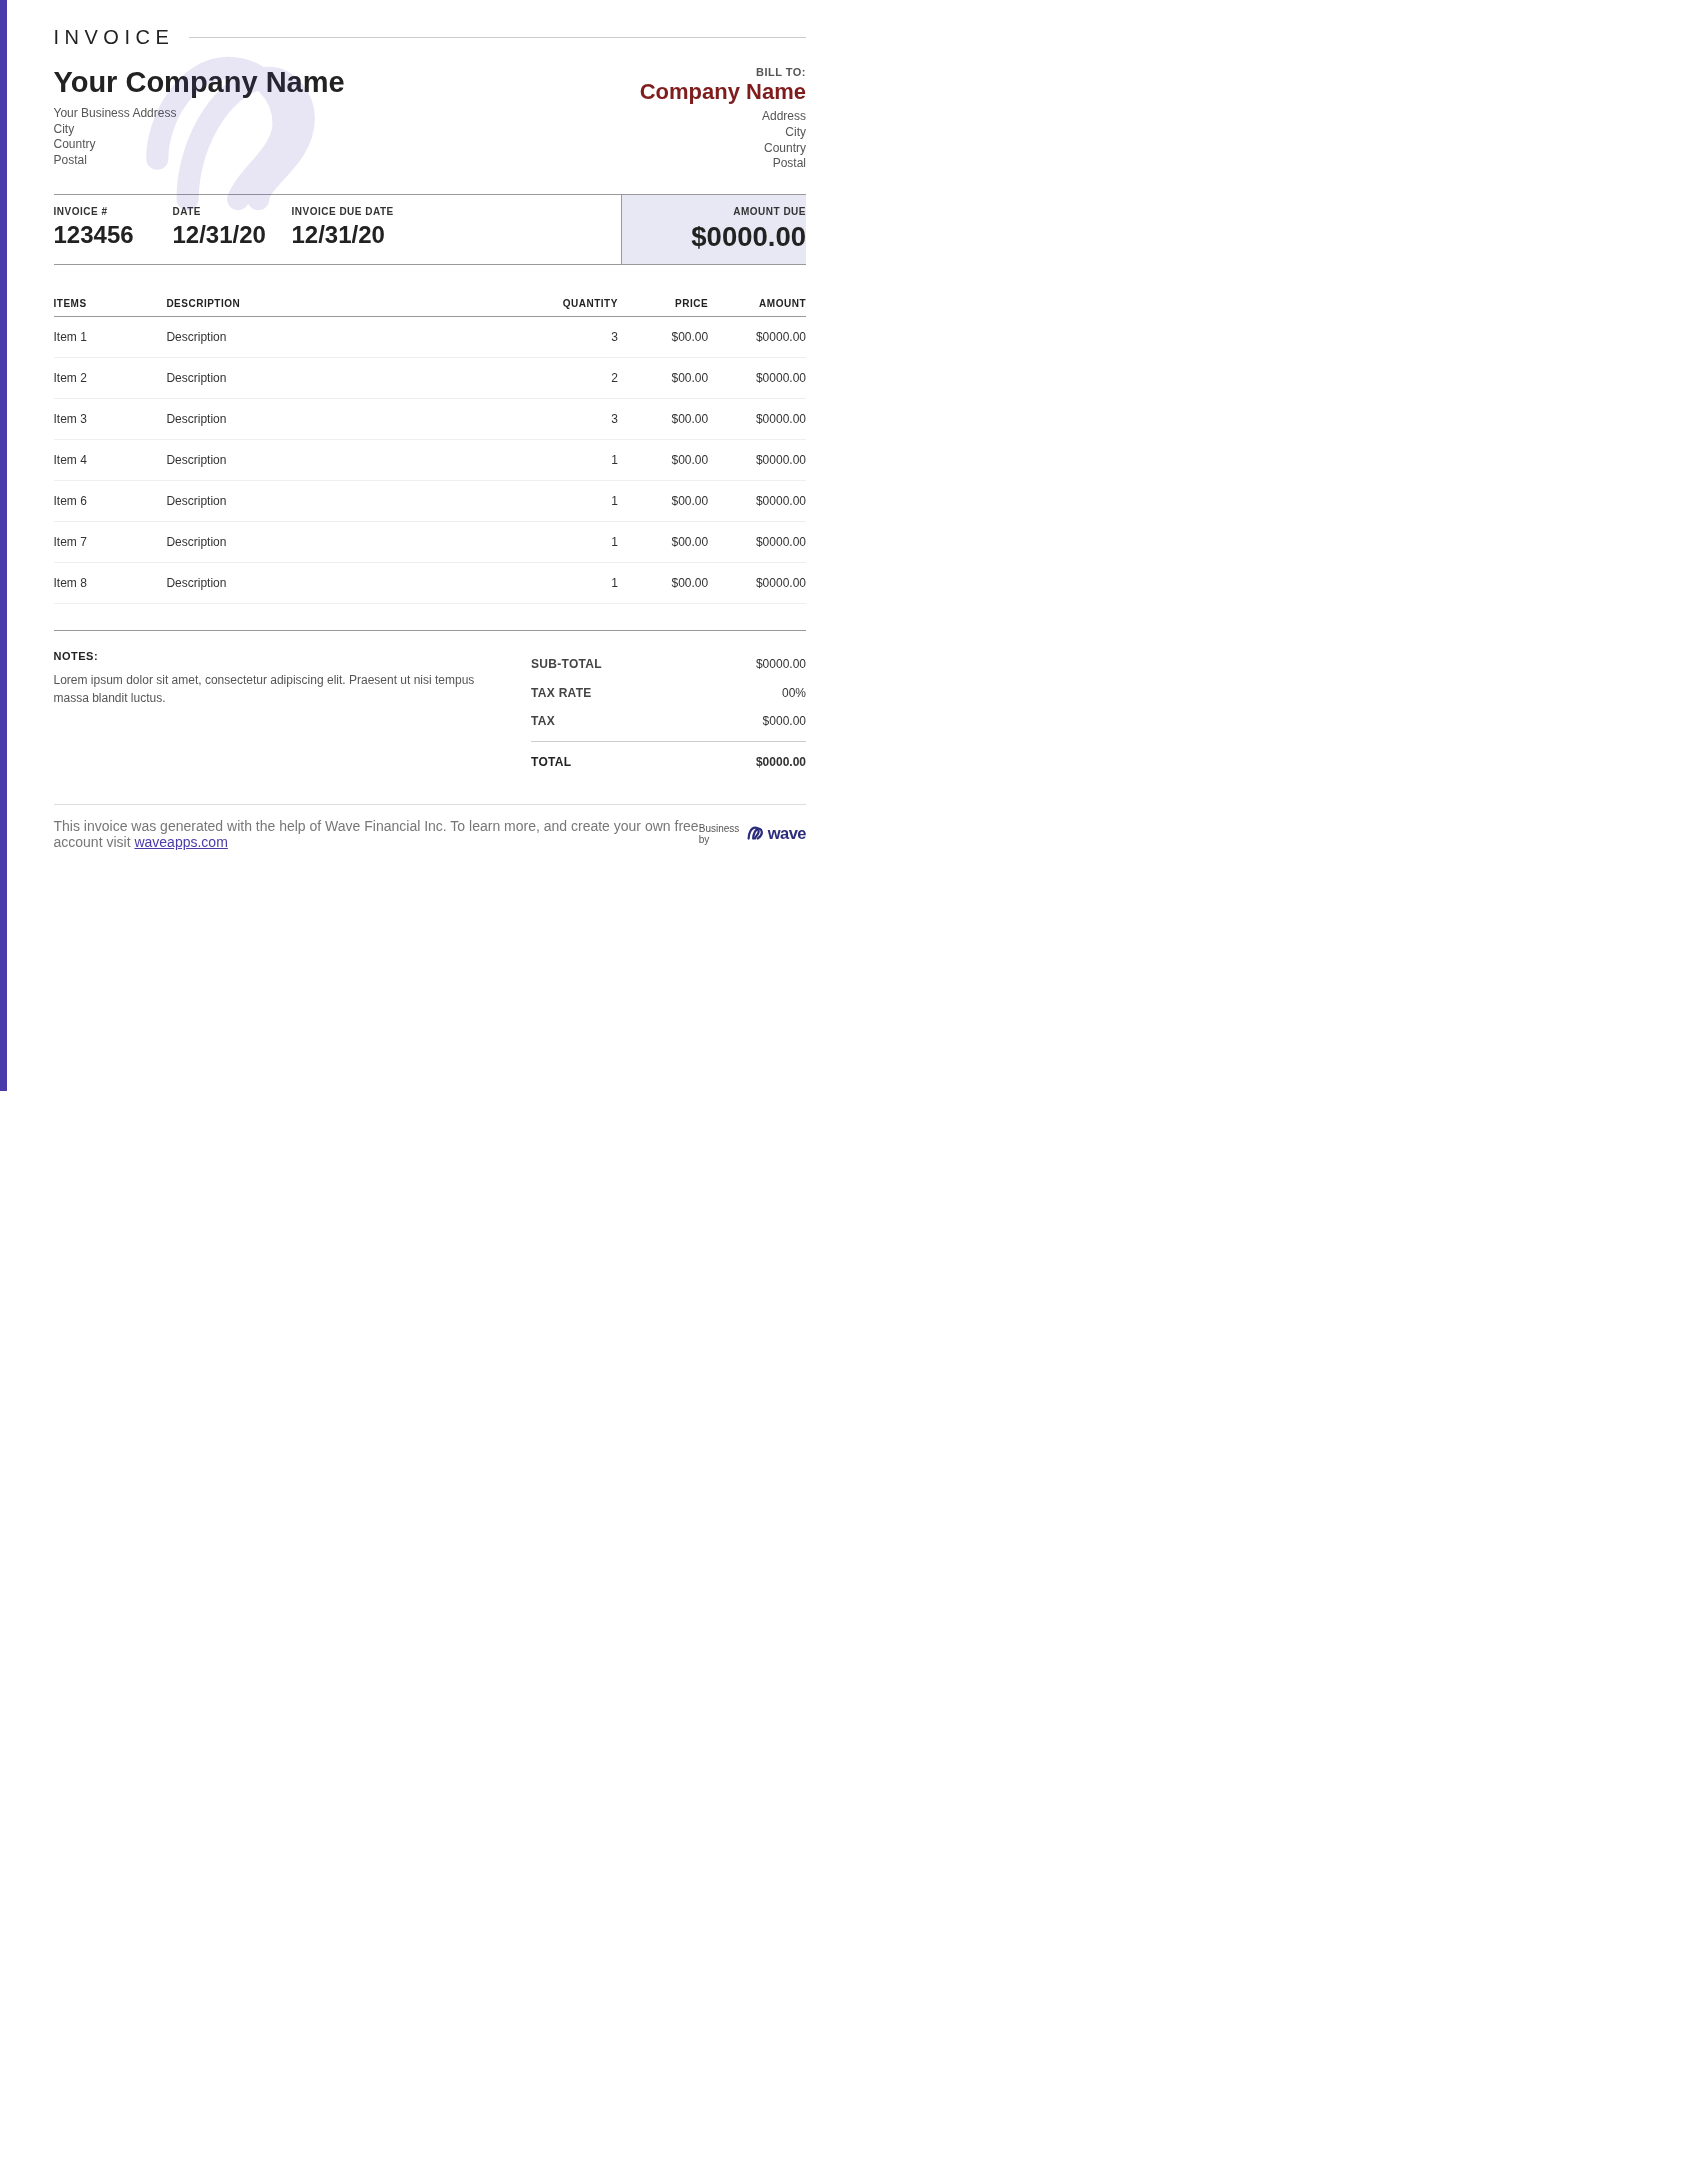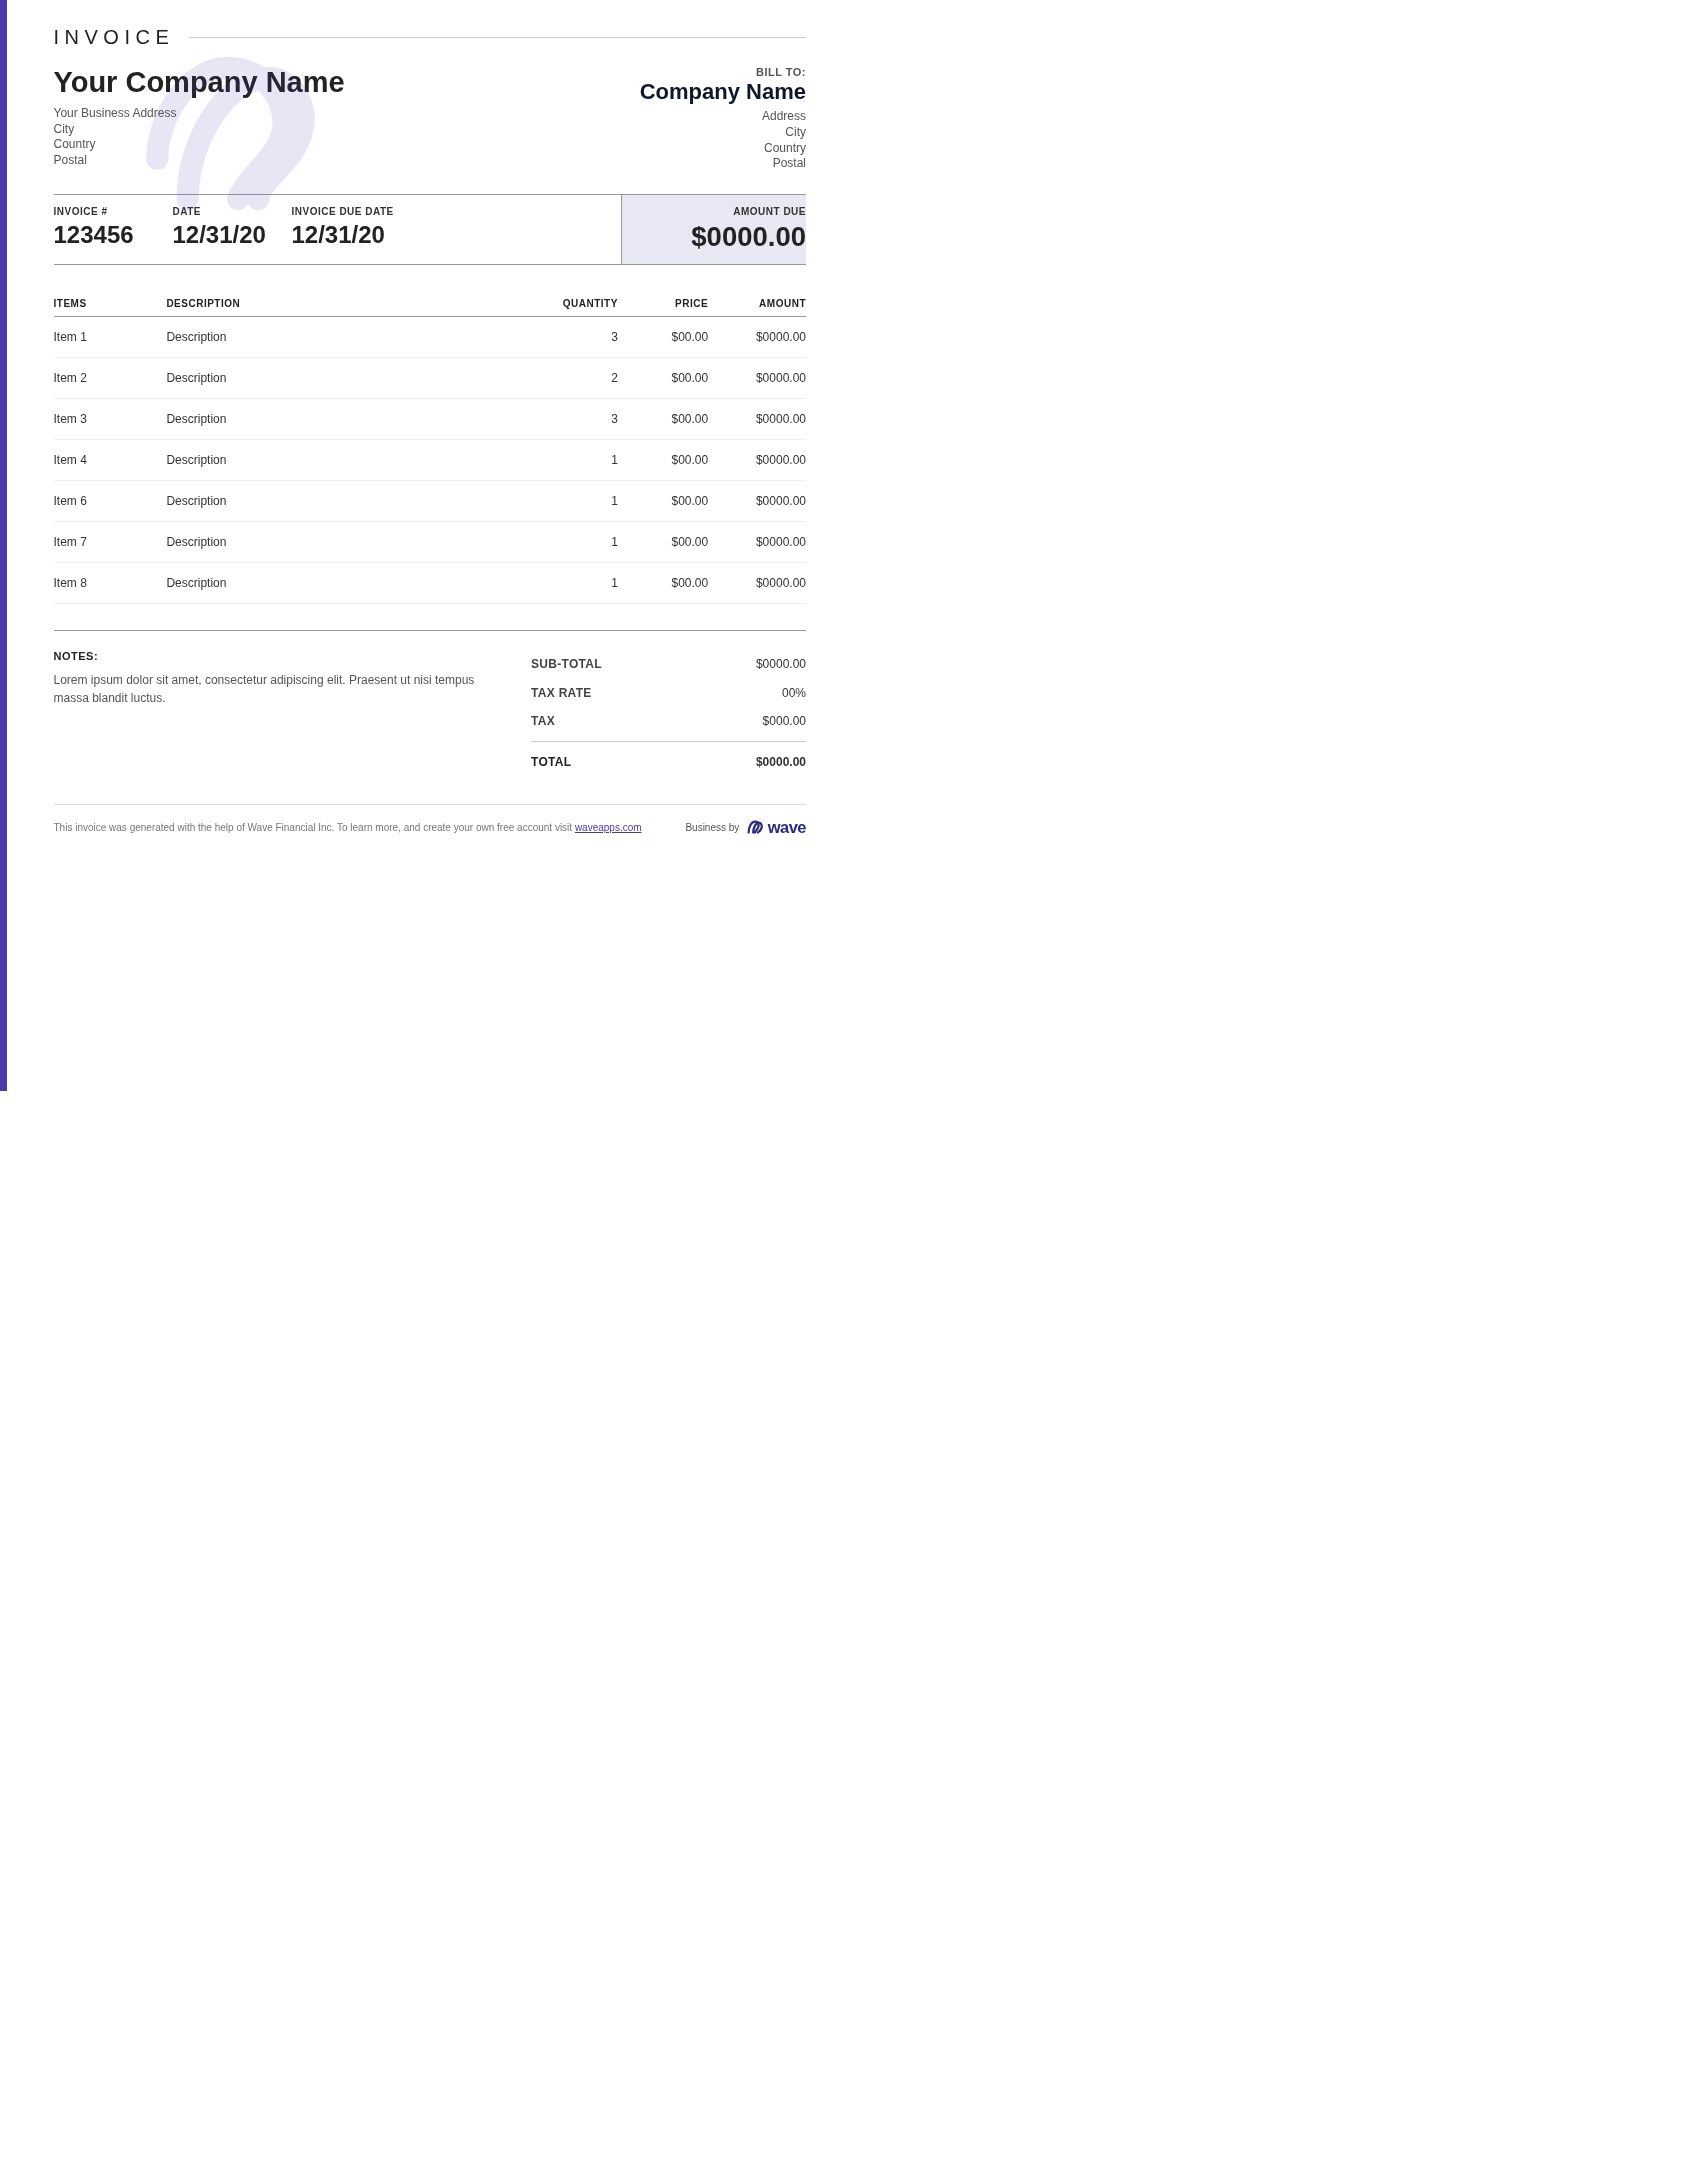--- a/index.html
+++ b/index.html
@@ -98,21 +98,21 @@
     .bill-to-label {
       font-size: 11px;
       color: #555;
       font-weight: 600;
       margin-bottom: 1.8px;
       letter-spacing: 0.5px;
     }
     .bill-to-company {
       font-size: 22px;
       font-weight: 700;
-      color: #0f172a;
+      color: #7f1d1d;
       margin-bottom: 3.7px;
     }
     .bill-to-line {
       font-size: 12px;
       color: #555;
       margin-bottom: 1.8px;
     }
 
     
     .invoice-meta {
@@ -261,21 +261,21 @@
 
     
     .page-footer {
       border-top: 0.9px solid #ddd;
       padding-top: 13px;
       display: flex;
       justify-content: space-between;
       align-items: center;
     }
     .footer-text {
-      font-size: 10px;
+      font-size: 14px;
       color: #777;
     }
     .footer-text a {
       color: #4a3aaa;
       text-decoration: underline;
     }
     .powered-by {
       display: flex;
       align-items: center;
       font-size: 10px;

